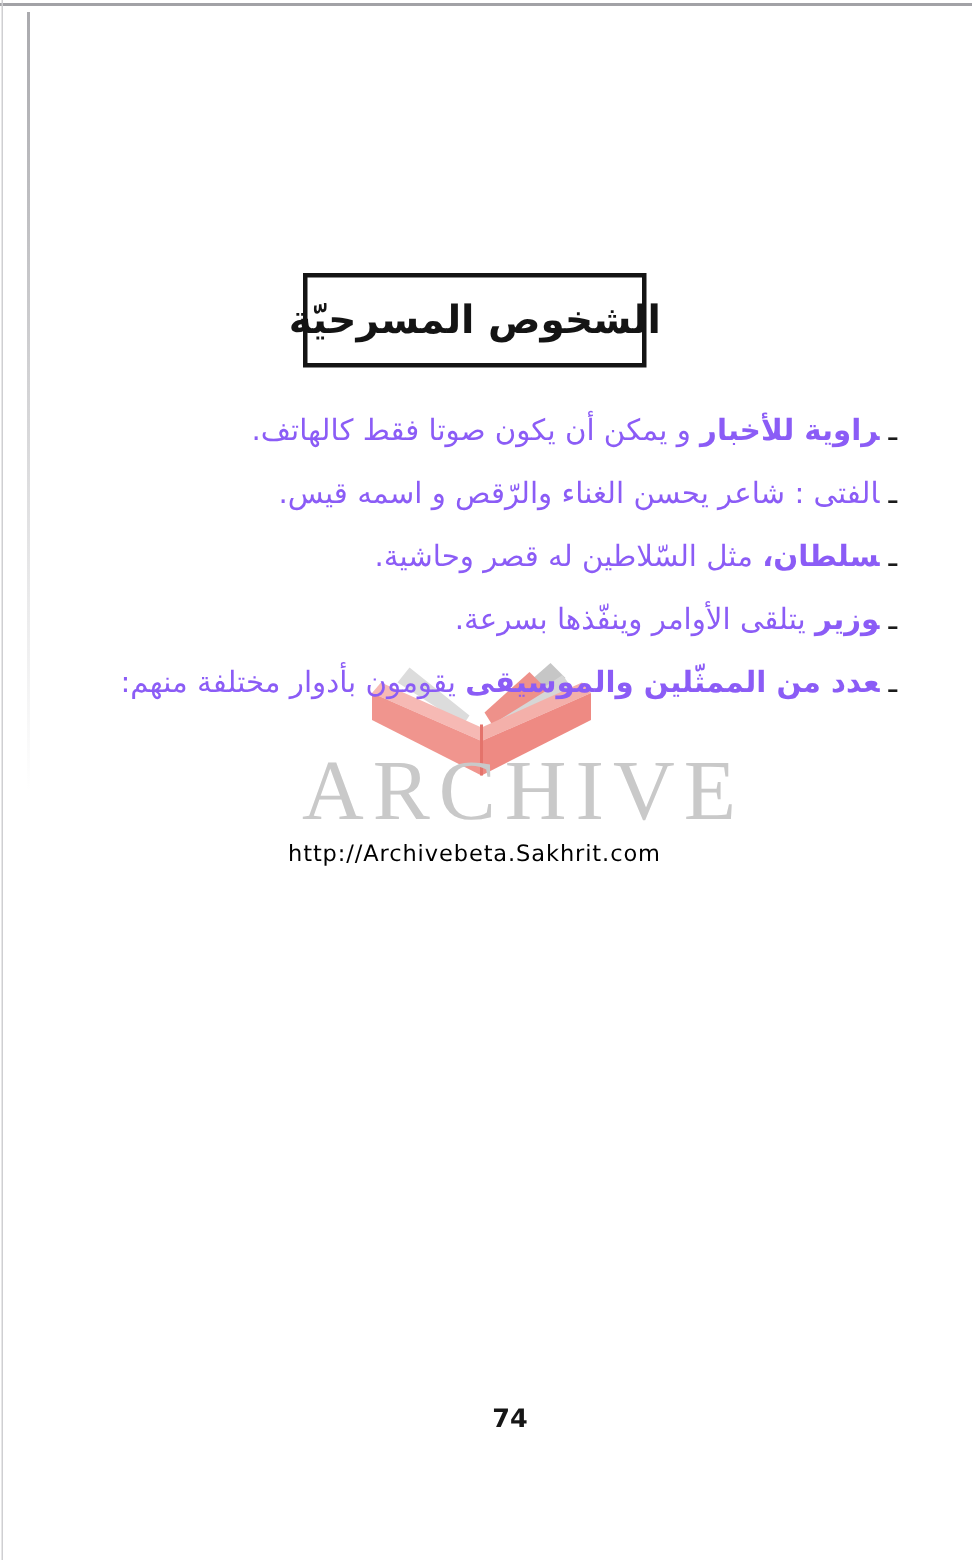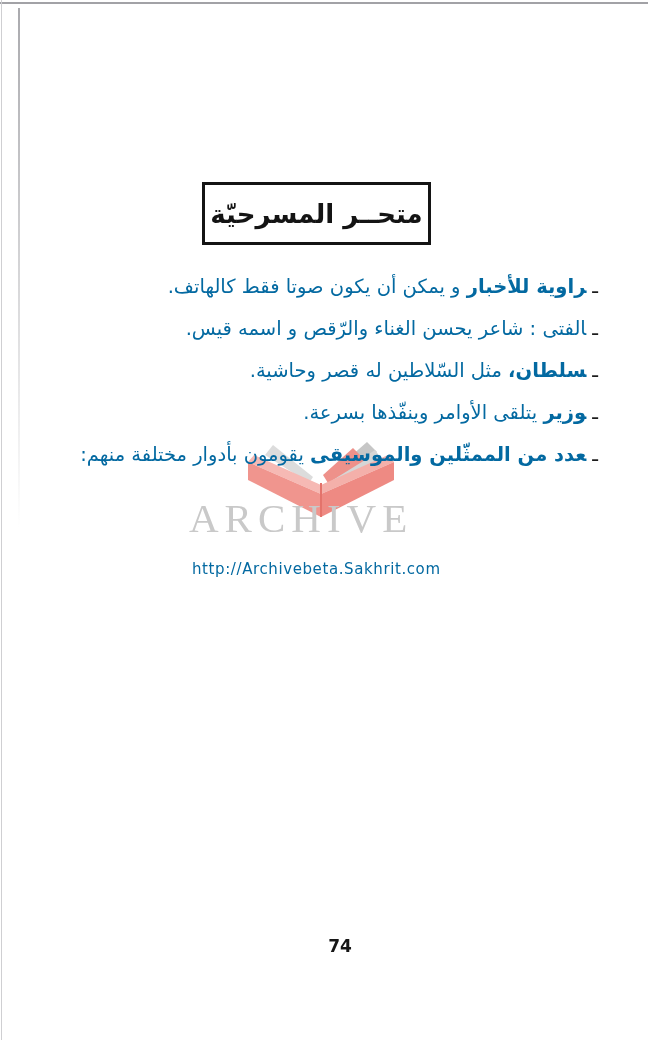--- a/index.html
+++ b/index.html
@@ -22,36 +22,36 @@
     display:flex; align-items:center; justify-content:center;
   }
   .title-text { font-size:26px; font-weight:700; color:#141414; white-space:nowrap; }
 
   
   .watermark { position:absolute; inset:0; z-index:1; }
   .wm-book { position:absolute; left:243px; top:437px; }
   .wm-text {
     position:absolute; left:189px; top:495px; width:320px;
     font-family:"Liberation Serif","DejaVu Serif",serif;
-    font-size:41px; line-height:1.15; color:#c9c9c9; letter-spacing:6px;
-    direction:ltr; white-space:nowrap;
+    font-size:57px; line-height:1.15; color:#c9c9c9; letter-spacing:6px;
+    direction:ltr; white-space:nowrap;text-align:center;
   }
   .wm-url {
     position:absolute; left:192px; top:560px;
-    font-size:15px; color:#0369a1; letter-spacing:0.6px;
+    font-size:15px; color:#000000; letter-spacing:0.6px;
     direction:ltr; white-space:nowrap;
   }
 
   
   .character-list { position:absolute; top:266px; right:50px; left:36px; z-index:2; }
   .list-item {
     height:42px; line-height:42px; font-size:19.5px; color:#1b1b1b;
     white-space:nowrap; text-align:right;
   }
-  .seg { color:#0369a1; }
+  .seg { color:#8b5cf6; }
   .seg.bold { font-weight:700;text-align:right; }
   .marker { padding-left:6px; }
 
   
   .tools-paragraph { position:absolute; top:601px; right:62px; left:60px; z-index:2; }
   .para-line { height:37px; line-height:37px; font-size:19.5px; color:#1b1b1b; }
   .para-line.just { text-align:justify; text-align-last:justify; }
 
   
   .page-number {
@@ -80,21 +80,21 @@
         <path d="M78,57 L151,25 L145,18 L78,48 Z" fill="#f4b0aa"></path>
         <path d="M78,80 L151,43 L151,25 L78,57 Z" fill="#ee8a83"></path>
         <path d="M77,46 L79,46 L79,80 L77,80 Z" fill="#e4736b"></path>
       </svg>
     </span>
     <div class="wm-text">ARCHIVE</div>
     <div class="wm-url">http://Archivebeta.Sakhrit.com</div>
   </div>
 
   <div class="title-box">
-    <span class="title-text">متحــر المسرحيّة</span>
+    <span class="title-text">الشخوص المسرحيّة</span>
   </div>
 
   <div class="character-list">
       <div class="list-item"><span class="marker">ـ</span><span class="seg bold">راوية للأخبار</span><span class="seg"> و يمكن أن يكون صوتا فقط كالهاتف.</span></div>
       <div class="list-item"><span class="marker">ـ</span><span class="seg">الفتى : شاعر يحسن الغناء والرّقص و اسمه قيس.</span></div>
       <div class="list-item"><span class="marker">ـ</span><span class="seg bold">سلطان،</span><span class="seg"> مثل السّلاطين له قصر وحاشية.</span></div>
       <div class="list-item"><span class="marker">ـ</span><span class="seg bold">وزير</span><span class="seg"> يتلقى الأوامر وينفّذها بسرعة.</span></div>
       <div class="list-item"><span class="marker">ـ</span><span class="seg bold">عدد من الممثّلين والموسيقى</span><span class="seg"> يقومون بأدوار مختلفة منهم:</span></div>
     </div>
 

